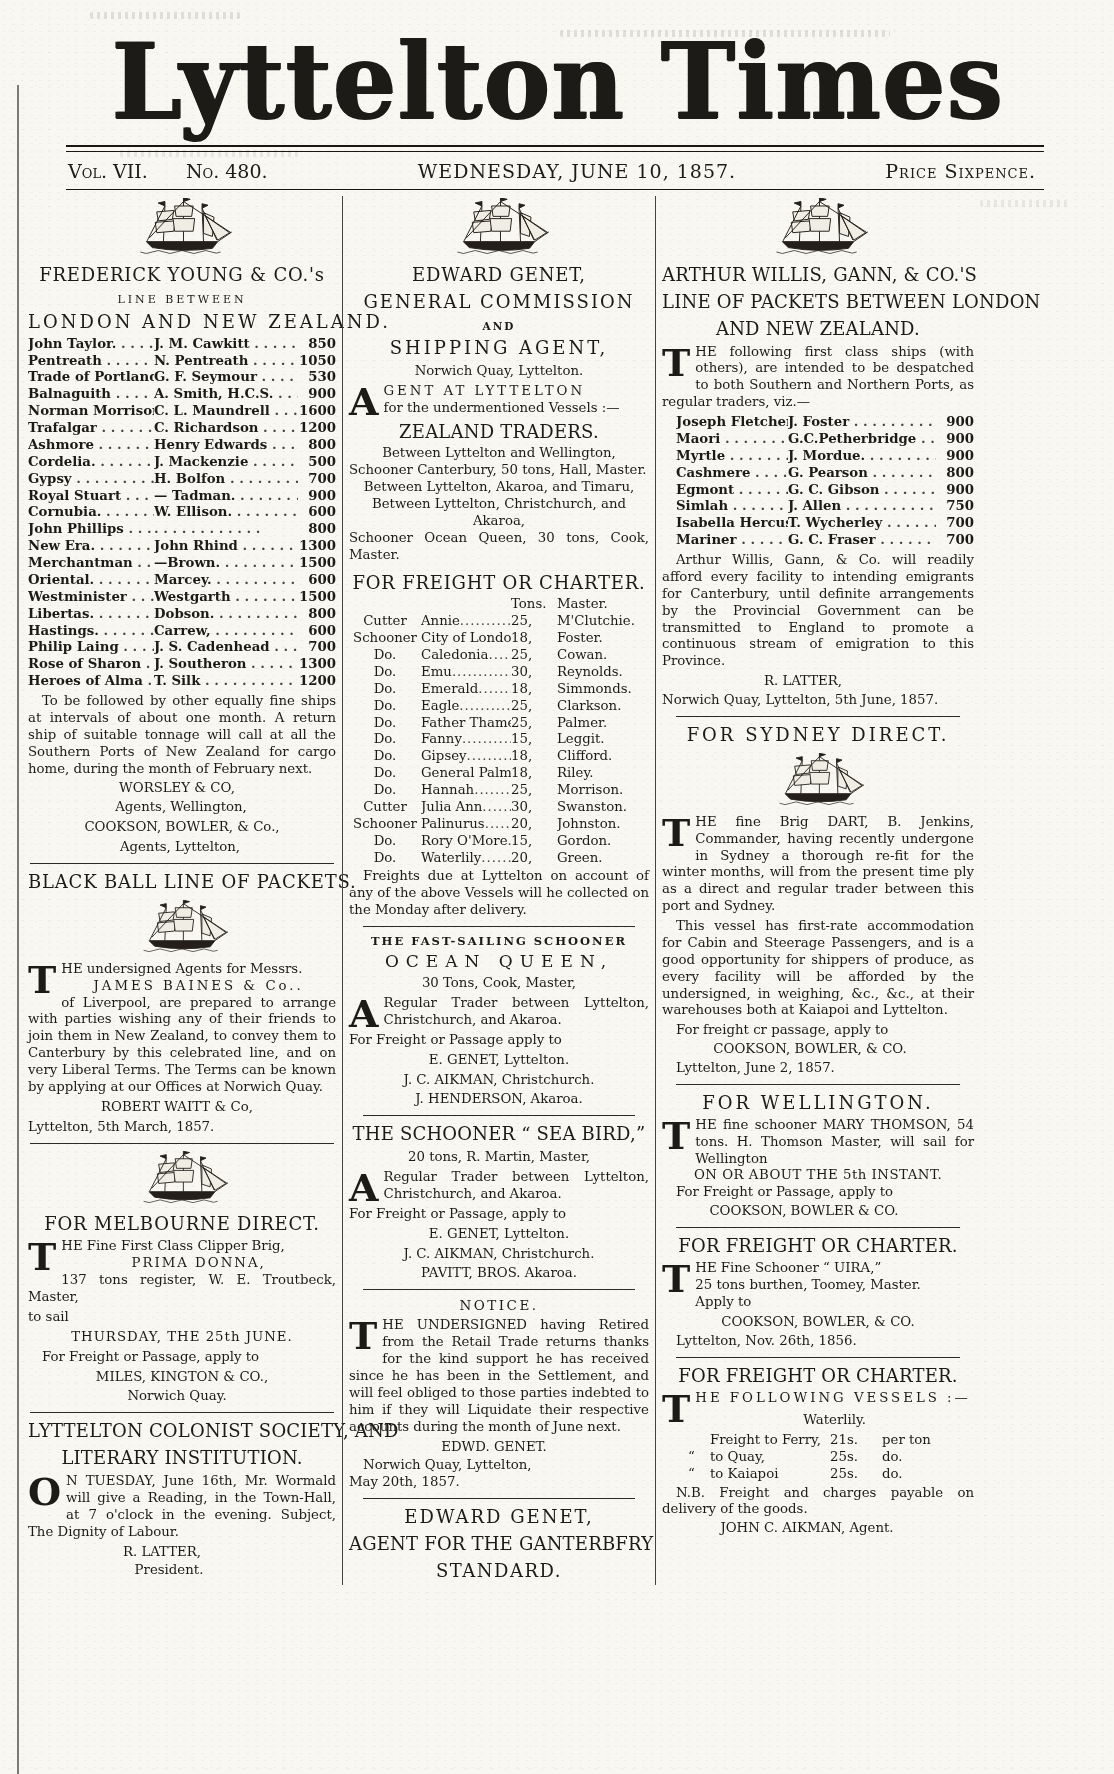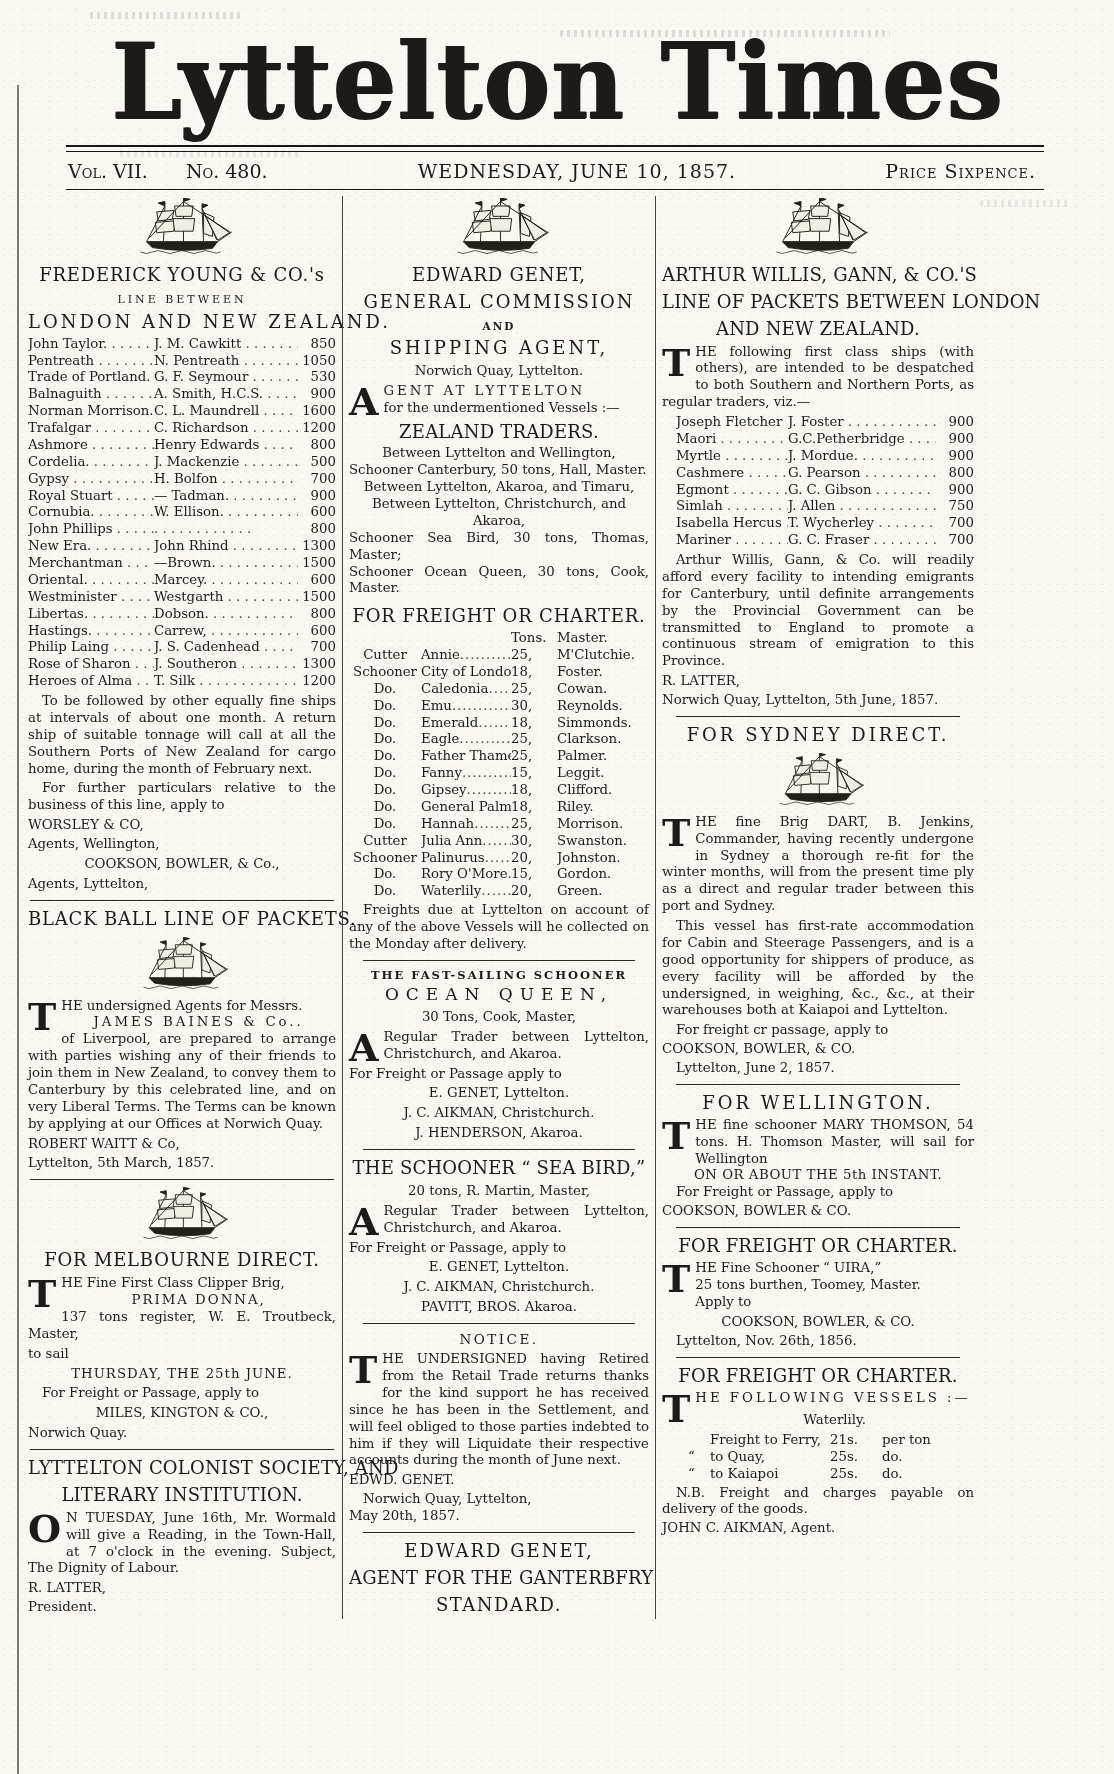--- a/index.html
+++ b/index.html
@@ -54,23 +54,23 @@
   .bigname{text-align:center;font-size:17px;letter-spacing:7px;margin:2px 0;white-space:nowrap;}
   .rule{border:none;border-top:1px solid #2e2b27;margin:7px 14px;}
   .rule.full{margin:7px 2px;}
 
   .t{text-align:justify;margin:3px 0;}
   .t.c{text-align:center;}
   .ind{text-indent:14px;}
   .dc{float:left;font-size:38px;line-height:.82;padding:3px 5px 0 0;font-weight:bold;}
   .ls1{letter-spacing:3px;}
   .block{display:block;}
-  .sig{text-align:left;margin:2px 10px 2px 0;}
-
-  .fy-row{display:flex;white-space:nowrap;}
+  .sig{text-align:center;margin:2px 10px 2px 0;}
+
+  .fy-row{display:flex;white-space:nowrap;font-weight:bold;}
   .fy-row .n{width:126px;overflow:hidden;}
   .fy-row .n::after{content:" . . . . . . . . . .";color:#4a463f;}
   .fy-row .m{flex:1;overflow:hidden;}
   .fy-row .m::after{content:" . . . . . . . . . . . .";color:#4a463f;}
   .fy-row .to{width:38px;text-align:right;}
 
   .ft-head{display:flex;font-size:13.3px;margin-top:2px;}
   .ft-head .sp{flex:1;}
   .ft-head .th-tons{width:46px;}
   .ft-head .th-master{width:92px;}
@@ -252,21 +252,20 @@
         <span class="to">1300</span>
       </div>
         <div class="fy-row">
         <span class="n">Heroes of Alma</span>
         <span class="m">T. Silk</span>
         <span class="to">1200</span>
       </div>
       </div>
 
     <p class="t ind">To be followed by other equally fine ships at intervals of about one month. A return ship of suitable tonnage will call at all the Southern Ports of New Zealand for cargo home, during the month of February next.</p>
-    <p class="t ind" style="margin-top:0">For further particulars relative to the business of this line, apply to</p>
     <div class="sig">WORSLEY &amp; CO,</div>
     <div class="sig" style="margin-right:2px">Agents, Wellington,</div>
     <div class="t c">COOKSON, BOWLER, &amp; Co.,</div>
     <div class="sig" style="margin-right:4px">Agents, Lyttelton,</div>
 
     <hr class="rule full">
     <div class="h1">BLACK BALL LINE OF PACKETS.</div>
     <svg class="ship">
         <use href="#ship-engraving"></use>
       </svg>
@@ -318,21 +317,20 @@
     <p class="t">
       <span class="dc">A</span><span class="ls1">GENT AT LYTTELTON</span>
       <span class="block">for the undermentioned Vessels :—</span>
     </p>
     <div class="h1 tight">ZEALAND TRADERS.</div>
     <div class="t c" style="margin:0">Between Lyttelton and Wellington,</div>
     <div class="t" style="margin:0">Schooner Canterbury, 50 tons, Hall, Master.</div>
     <div class="t c" style="margin:0">Between Lyttelton, Akaroa, and Timaru,</div>
     <div class="t c" style="margin:0">Between Lyttelton, Christchurch, and</div>
     <div class="t c" style="margin:0">Akaroa,</div>
-    <div class="t" style="margin:0">Schooner Sea Bird, 30 tons, Thomas, Master;</div>
     <div class="t" style="margin:0">Schooner Ocean Queen, 30 tons, Cook, Master.</div>
 
     <div class="h1" style="margin-top:8px">FOR FREIGHT OR CHARTER.</div>
     <div class="ft-head">
       <span class="sp"></span>
       <span class="th-tons">Tons.</span>
       <span class="th-master">Master.</span>
     </div>
     <div>
         <div class="ft-row">

